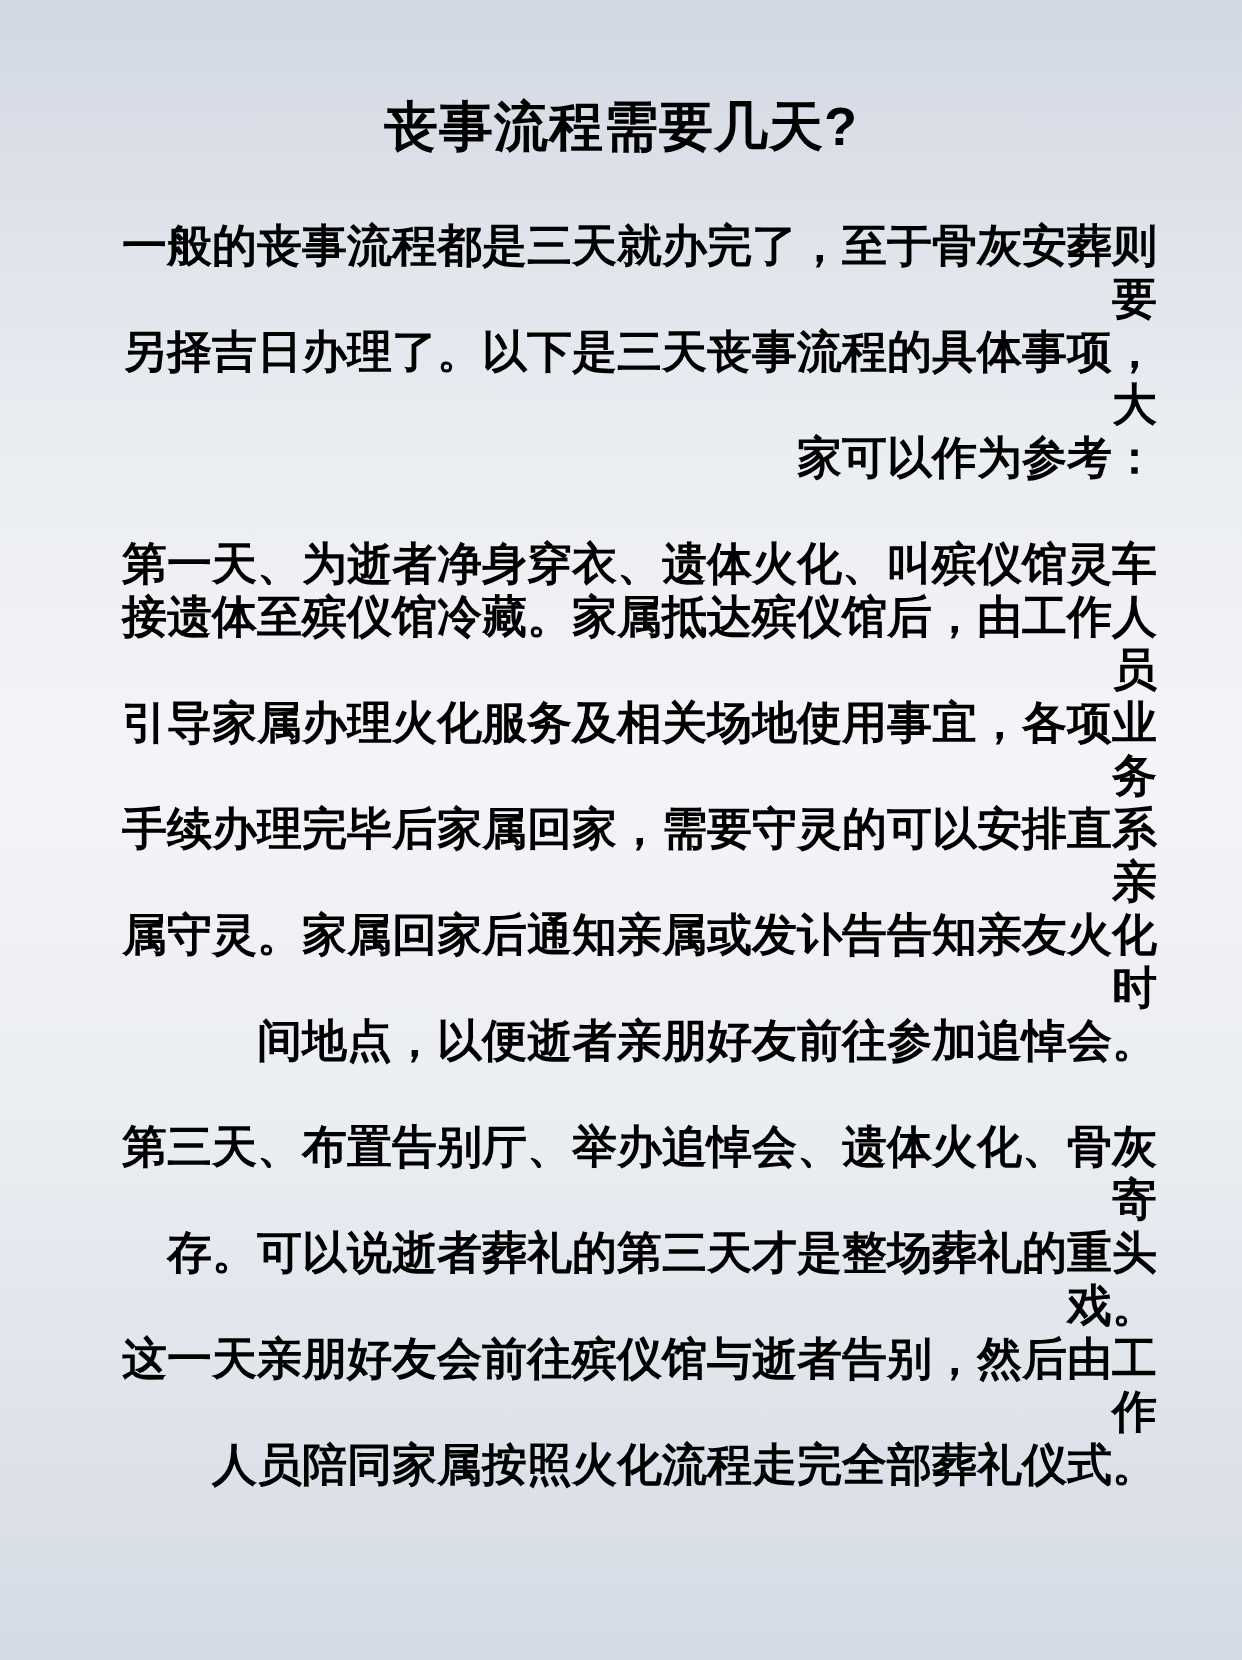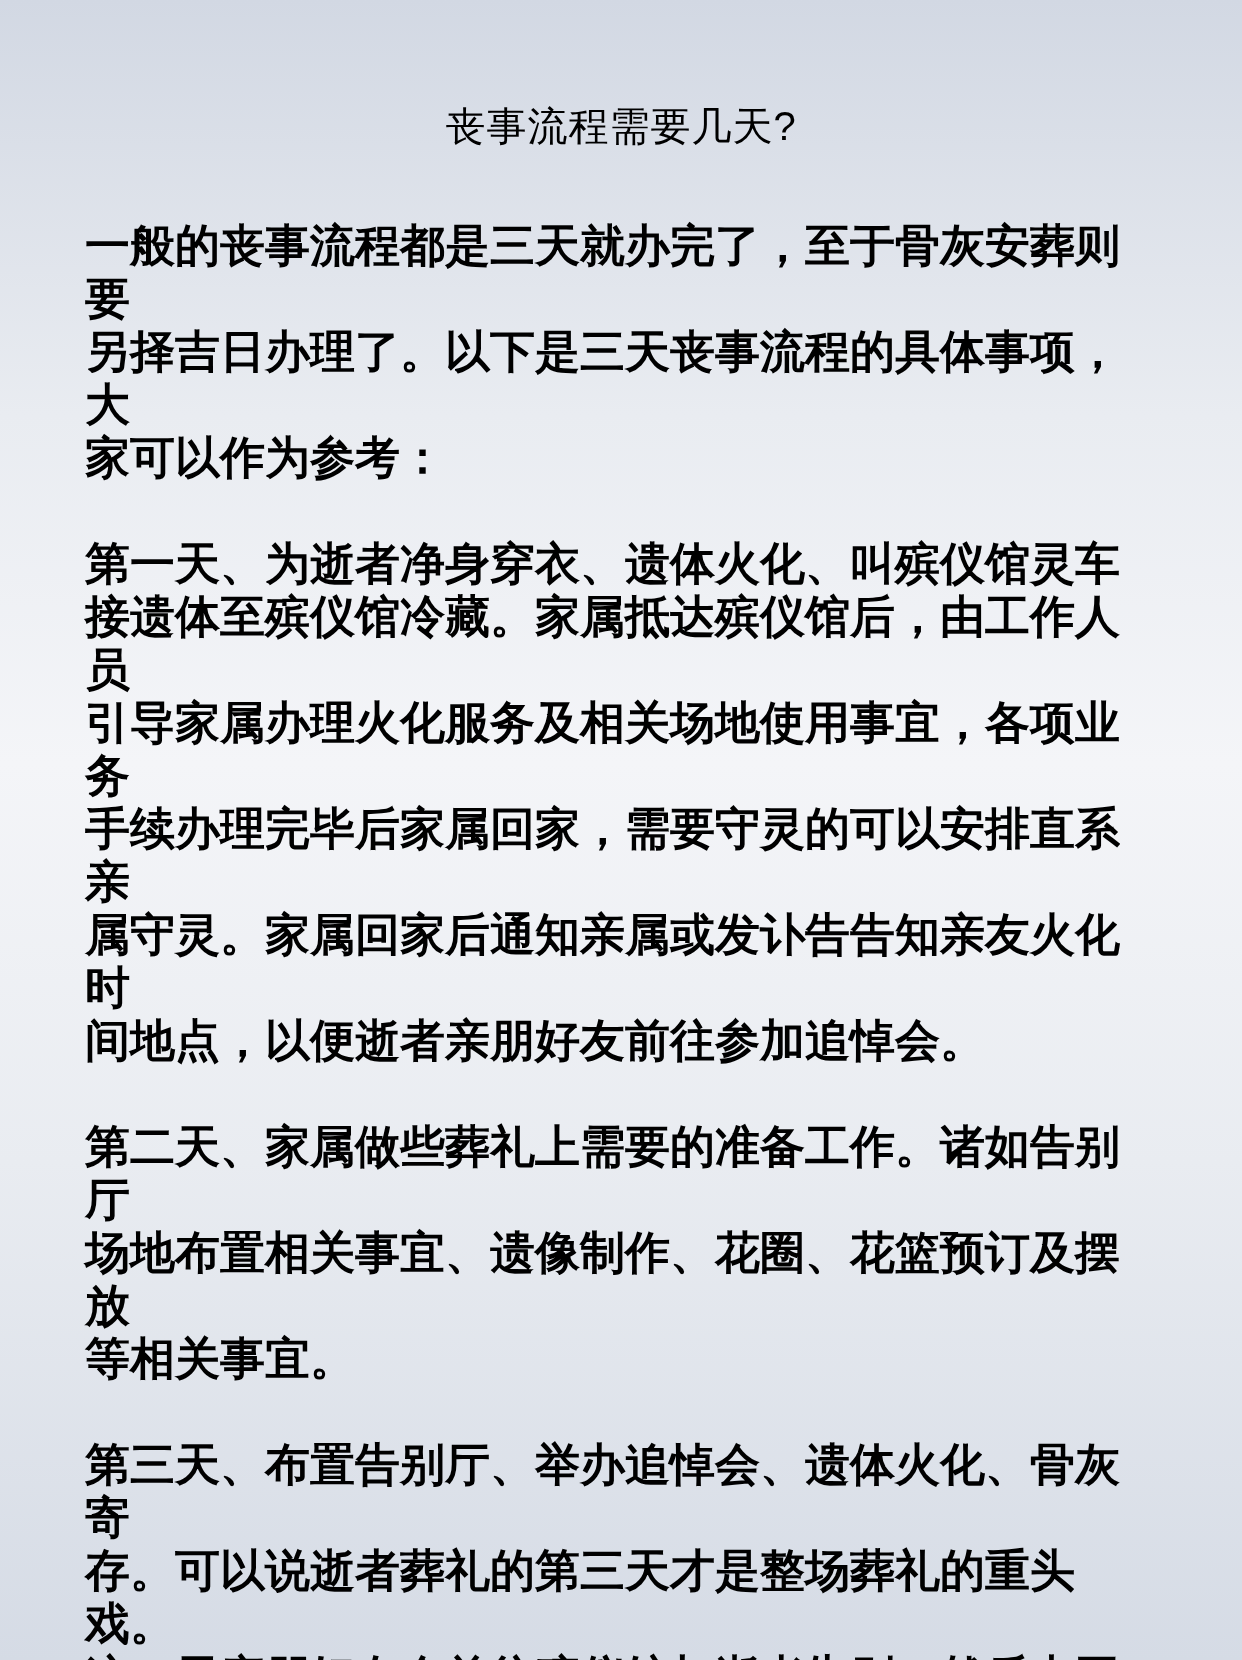--- a/index.html
+++ b/index.html
@@ -4,43 +4,40 @@
 <style>
   html,body{margin:0;padding:0;}
   body{
     width:1242px;height:1660px;overflow:hidden;position:relative;
     background:linear-gradient(180deg,#d2d8e3 0%,#e9ecf1 25%,#f4f5f8 46%,#e9ecf1 70%,#d5dbe5 100%);
     font-family:"Liberation Sans","DejaVu Sans",sans-serif;
     color:#000;
   }
   .content{padding:100px 85px 0 85px;}
   h1.title{
-    margin:0 0 66px 0;font-size:40px;line-height:53px;font-weight:400;
+    margin:0 0 66px 0;font-size:54px;line-height:53px;font-weight:700;
     text-align:center;letter-spacing:1px;color:#000;
   }
   .para{
     margin:0 0 53px 0;font-size:45px;line-height:53px;font-weight:700;
-    white-space:pre-line;letter-spacing:0;color:#000;
+    white-space:pre-line;letter-spacing:0;color:#000;text-align:right;
   }
 </style>
 </head>
 <body>
 
 <div class="content">
   <h1 class="title">丧事流程需要几天?</h1>
   <div class="para">一般的丧事流程都是三天就办完了，至于骨灰安葬则要
 另择吉日办理了。以下是三天丧事流程的具体事项，大
 家可以作为参考：</div>
   <div class="para">第一天、为逝者净身穿衣、遗体火化、叫殡仪馆灵车
 接遗体至殡仪馆冷藏。家属抵达殡仪馆后，由工作人员
 引导家属办理火化服务及相关场地使用事宜，各项业务
 手续办理完毕后家属回家，需要守灵的可以安排直系亲
 属守灵。家属回家后通知亲属或发讣告告知亲友火化时
 间地点，以便逝者亲朋好友前往参加追悼会。</div>
-  <div class="para">第二天、家属做些葬礼上需要的准备工作。诸如告别厅
-场地布置相关事宜、遗像制作、花圈、花篮预订及摆放
-等相关事宜。</div>
   <div class="para">第三天、布置告别厅、举办追悼会、遗体火化、骨灰寄
 存。可以说逝者葬礼的第三天才是整场葬礼的重头戏。
 这一天亲朋好友会前往殡仪馆与逝者告别，然后由工作
 人员陪同家属按照火化流程走完全部葬礼仪式。</div>
 
 </div>
 
 </body></html>

